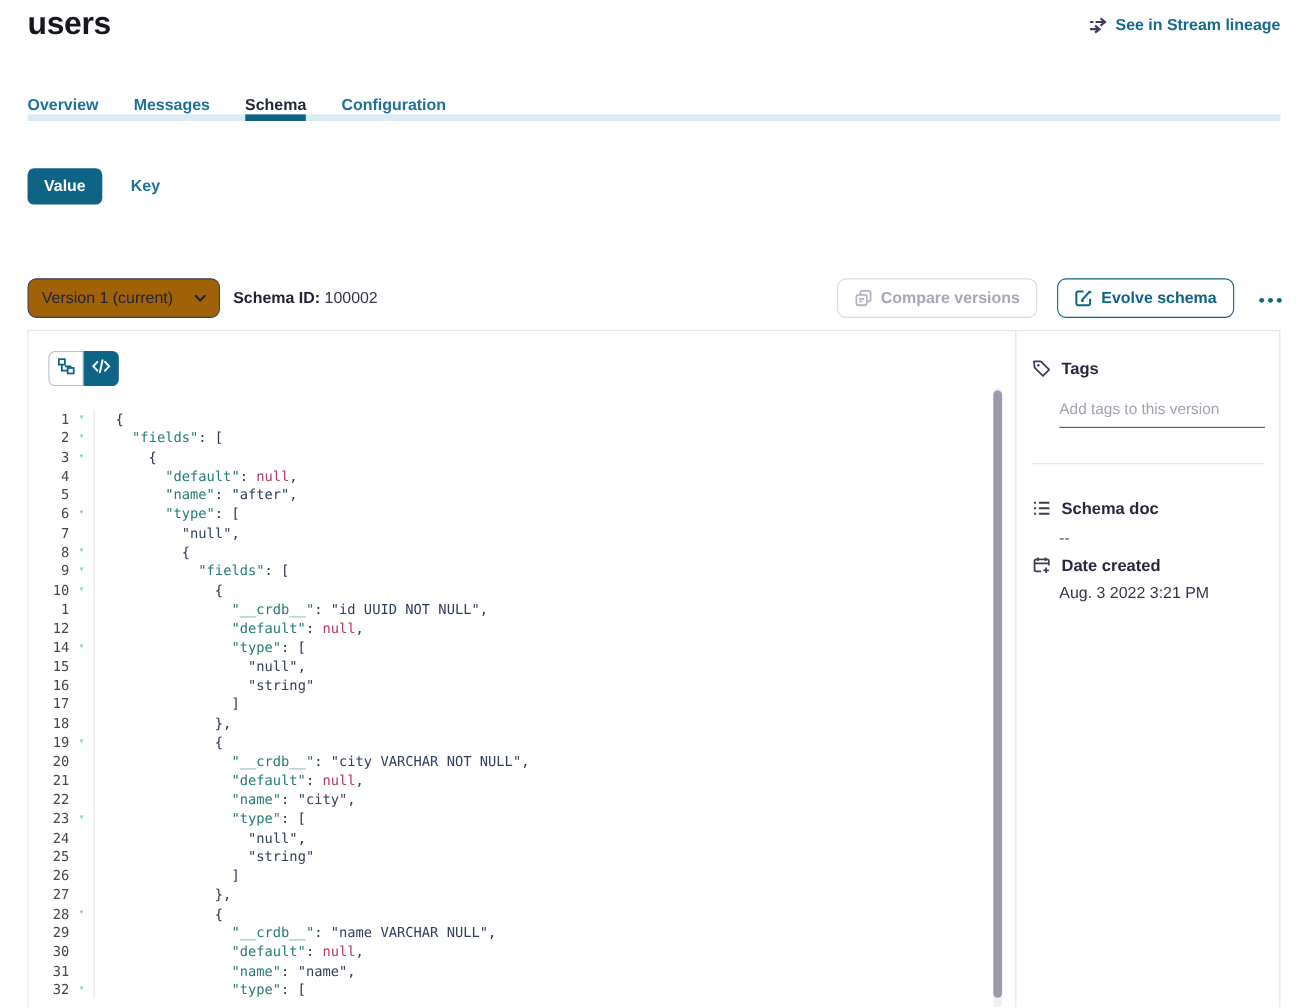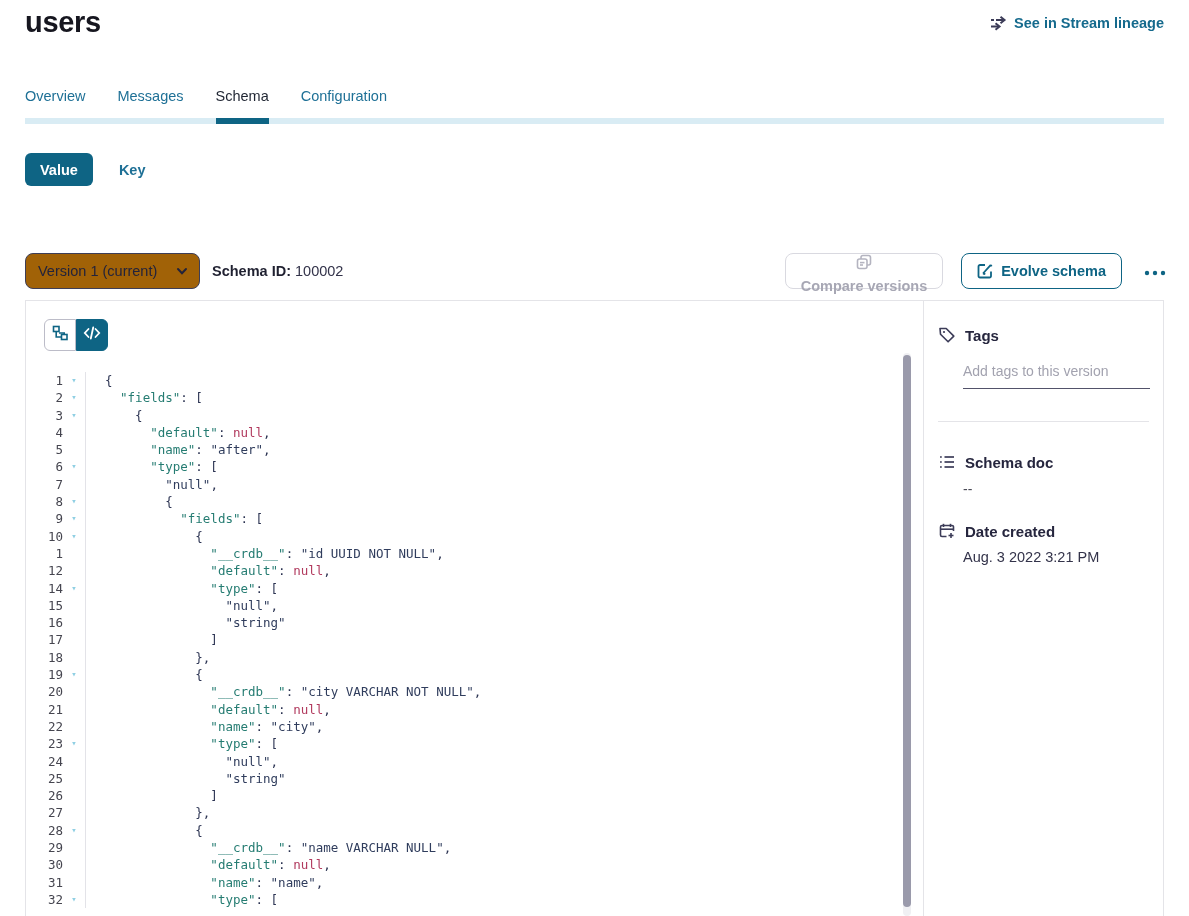--- a/index.html
+++ b/index.html
@@ -9,21 +9,21 @@
 
   
   .title { position:absolute; left:25px; top:6px; font-size:29px; font-weight:700;
     color:#16161f; letter-spacing:-0.3px; }
   .lineage-link { position:absolute; right:25px; top:15px; display:flex; align-items:center;
     gap:7px; color:#156a8d; font-size:14.5px; font-weight:700; text-decoration:none; cursor:pointer; }
 
   
   .tabs { position:absolute; left:25px; top:88px; width:1139px; display:flex; gap:32px;
     border-bottom:6px solid #d9ecf4; }
-  .tab { padding-bottom:14px; font-size:14.5px; font-weight:400; color:#1e7096;
+  .tab { padding-bottom:0; font-size:14.5px; font-weight:700; color:#1e7096;
     cursor:pointer; position:relative; }
   .tab.active { color:#1f2532; }
   .tab.active::after { content:""; position:absolute; left:0; right:0; bottom:-6px;
     height:6px; background:#0e6484; }
 
   
   .vk-row { position:absolute; left:25px; top:153px; display:flex; align-items:center; gap:26px; }
   .btn-value { background:#0e6484; color:#fff; border:none; border-radius:6px;
     font-size:14.5px; font-weight:600; padding:7px 15px; height:33px; cursor:pointer; }
   .key-link { color:#1e7096; font-size:14.5px; font-weight:600; cursor:pointer; }
@@ -41,21 +41,21 @@
   .version-select { width:100%; height:100%; appearance:none; -webkit-appearance:none;
     border:1px solid #3e3e57; border-radius:8px; background:#a16207; font-size:14.5px;
     color:#23233b; padding:0 32px 0 12px; font-family:"Liberation Sans", sans-serif; cursor:pointer; }
   .select-chevron { position:absolute; right:11px; top:11px; pointer-events:none; color:#23233b; }
   .schema-id { margin-left:12px; font-size:14.5px; color:#33334a; }
   .schema-id b { color:#1f2030; font-weight:700; }
   .vb-right { margin-left:auto; display:flex; align-items:center; gap:18px; }
   .btn-outline { display:flex; align-items:center; gap:8px; height:36px; padding:0 15px;
     border-radius:8px; background:#fff; font-size:14.5px; font-weight:600;
     font-family:"Liberation Sans", sans-serif; cursor:pointer; }
-  .btn-compare { border:1px solid #d9d9e0; color:#a7a7b4; cursor:default;flex-direction:column; }
+  .btn-compare { border:1px solid #d9d9e0; color:#a7a7b4; cursor:default; }
   .btn-evolve { border:1px solid #0e6484; color:#0e6484; }
   .btn-more { border:none; background:none; color:#0e6484; cursor:pointer; padding:0 4px; }
 
   
   .panel { position:absolute; left:25px; top:300px; width:1139px; height:616px;
     border:1px solid #e4e4e8; border-bottom:none; display:flex; background:#fff; }
   .code-pane { flex:1; position:relative; overflow:hidden; }
   .view-toggle { position:absolute; left:18px; top:18px; display:flex; }
   .vt-btn { width:32px; height:32px; display:flex; align-items:center; justify-content:center;
     cursor:pointer; background:#fff; border:1px solid #bcbcc8; }
@@ -86,21 +86,21 @@
     color:#26263e; }
   .sb-icon { color:#3c3c58; display:flex; }
   .tags-input { display:block; margin:19px 0 0 25px; width:187px; border:none;
     border-bottom:1px solid #52526a; font-size:14px; color:#33334a; padding:0 0 9px 0;
     font-family:"Liberation Sans", sans-serif; outline:none; background:transparent; }
   .tags-input::placeholder { color:#a2a2af; }
   .sb-divider { height:1px; background:#e4e4e8; margin-top:32px; }
   .sb-section { margin-top:31px; }
   .sb-value { margin:10px 0 0 25px; font-size:14px; color:#4c4c58; }
   .sb-date { margin:9px 0 0 25px; font-size:14.5px; color:#33334a; }
-  .sb-section.date { margin-top:25px; }
+  .sb-section.date { margin-top:8px; }
 </style>
 </head>
 <body>
 
 <div class="page">
 
   <h1 class="title">users</h1>
 
   <a class="lineage-link">
     <span class="sb-icon">

